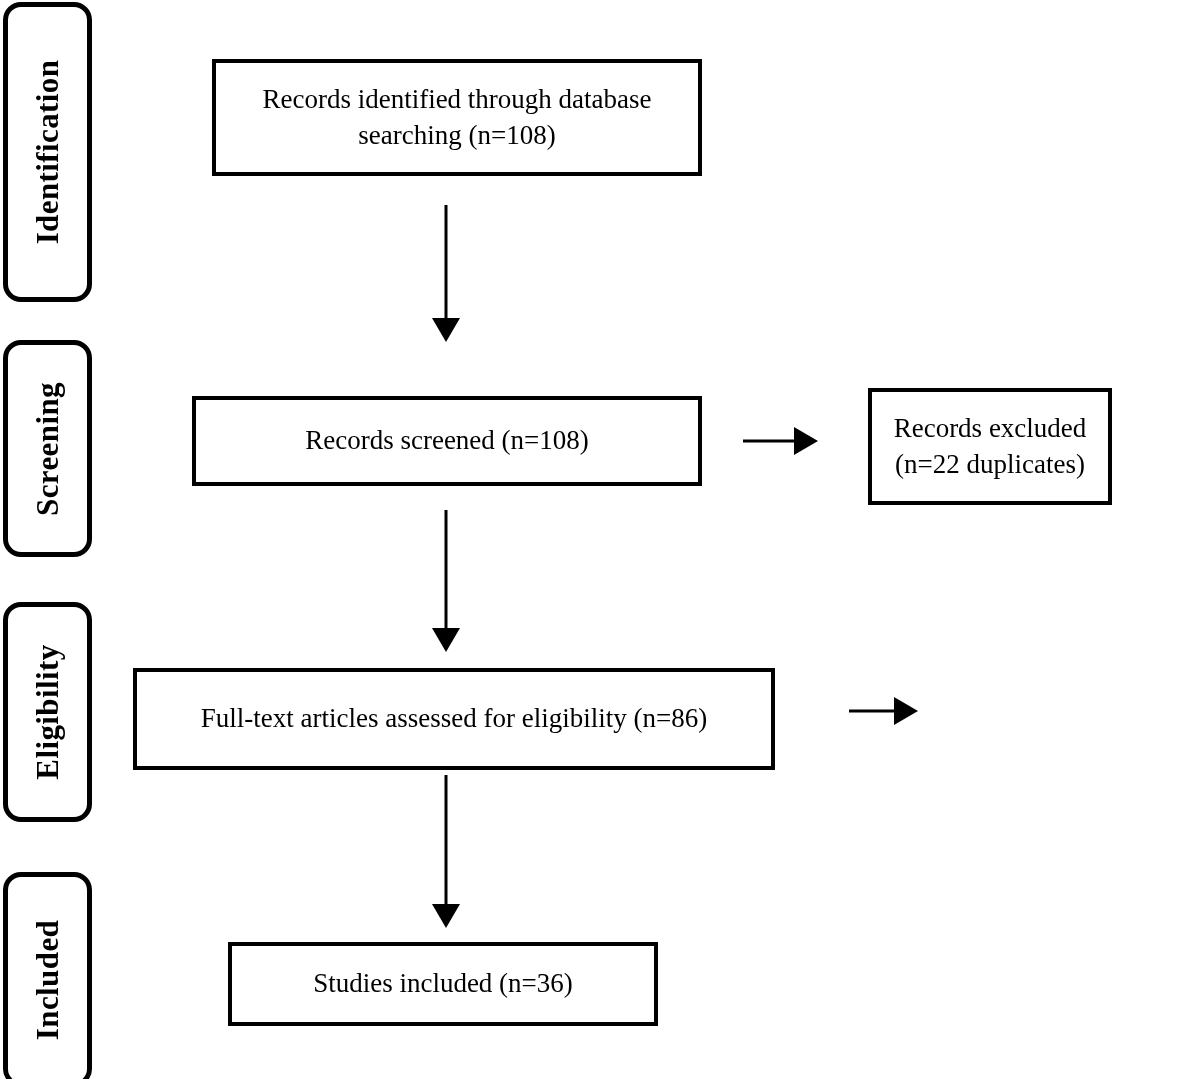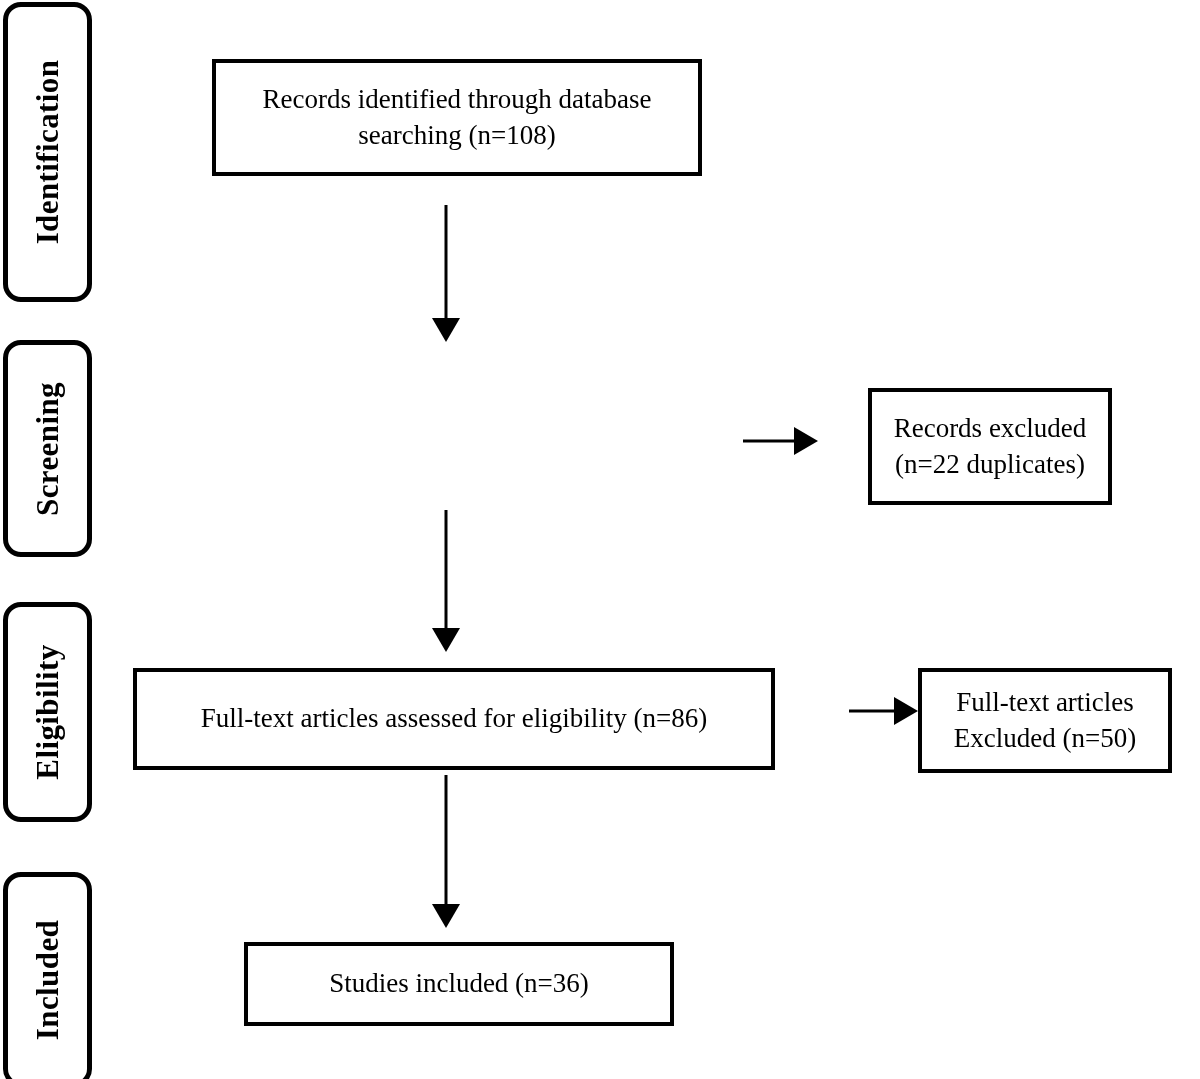--- a/index.html
+++ b/index.html
@@ -126,36 +126,35 @@
 
   <div class="stage" style="left:3px; top:872px; width:89px; height:215px;">
     <span class="stage-label">Included</span>
   </div>
 
   <div class="fbox" style="left:212px; top:59px; width:490px; height:117px;">
     <span class="txt">Records identified through database
 searching (n=108)</span>
   </div>
 
+  <div class="fbox" style="left:192px; top:396px; width:510px; height:90px;">
+    <span class="txt">Records screened (n=108)</span>
+  </div>
 
   <div class="fbox" style="left:868px; top:388px; width:244px; height:117px;">
     <span class="txt">Records excluded
 (n=22 duplicates)</span>
   </div>
 
   <div class="fbox" style="left:133px; top:668px; width:642px; height:102px;">
     <span class="txt">Full-text articles assessed for eligibility (n=86)</span>
   </div>
 
-  <div class="fbox" style="left:918px; top:668px; width:254px; height:105px;">
-    <span class="txt">Full-text articles
-Excluded (n=50)</span>
-  </div>
 
-  <div class="fbox" style="left:244px; top:942px; width:430px; height:84px;text-align:center;">
+  <div class="fbox" style="left:228px; top:942px; width:430px; height:84px;text-align:center;">
     <span class="txt">Studies included (n=36)</span>
   </div>
 
   <div class="arrow-v" style="left:446px; top:205px; height:137px;">
     <span class="shaft" style="height:113px;"></span>
     <span class="head"></span>
   </div>
 
   <div class="arrow-h" style="left:743px; top:441px; width:75px;">
     <span class="shaft" style="width:51px;"></span>

